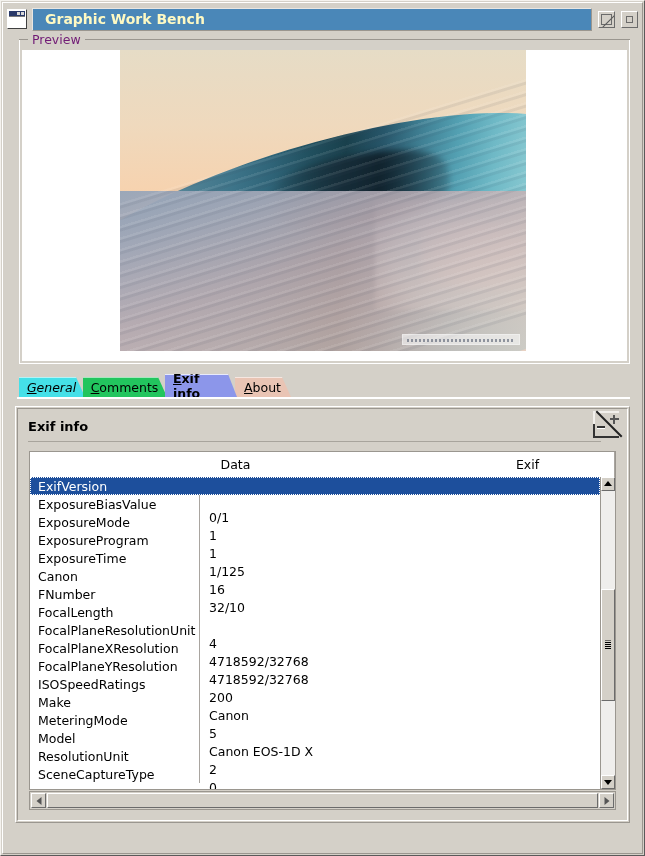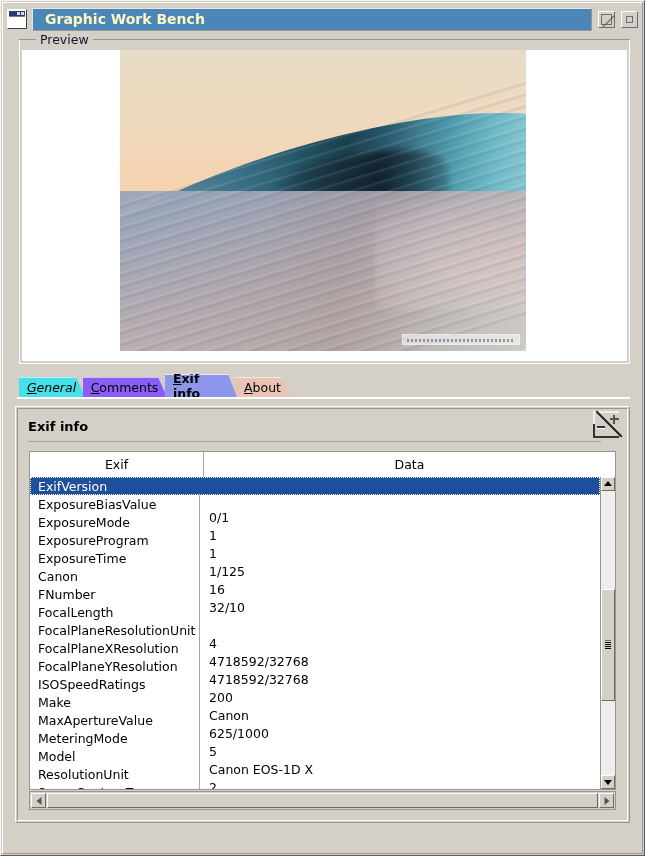--- a/index.html
+++ b/index.html
@@ -93,22 +93,22 @@
     border:1px solid #9a968f;
     border-top-color:#9a968f;
     box-sizing:border-box;
   }
   .groupbox:before{
     content:"";position:absolute;left:-1px;top:0px;right:-1px;bottom:-1px;
     border:1px solid #ffffff;border-top:none;box-sizing:border-box;
     pointer-events:none;
   }
   .gb-label{
-    position:absolute;left:16px;top:-8px;background:#d4d0c8;
-    padding:0 4px;font-size:12.5px;color:#0f172a;
+    position:absolute;left:8px;top:-8px;background:#d4d0c8;
+    padding:0 4px;font-size:12.5px;color:#701a75;
   }
   .preview-area{
     position:absolute;left:2px;top:10px;right:2px;bottom:2px;
     background:#ffffff;
     overflow:hidden;
   }
   .photo{
     position:absolute;left:98px;top:0;width:406px;height:301px;
     overflow:hidden;
     background:#eadfca;
@@ -402,21 +402,21 @@
       </div>
     </div>
   </div>
 
   <div class="tabbar">
     <div class="tabline"></div>
     <div id="tabs-host">
           <div class="tab" style="left: 2px; width: 66px; background: rgb(69, 224, 232); font-style: italic;">
             <span><u>G</u>eneral</span>
           </div>
-          <div class="tab" style="left: 66px; width: 84px; background: #8b5cf6;">
+          <div class="tab" style="left: 66px; width: 84px; background: #22c55e;">
             <span><u>C</u>omments</span>
           </div>
           <div class="tab sel" style="left: 148px; width: 72px; background: rgb(140, 150, 234);">
             <span><u>E</u>xif info</span>
           </div>
           <div class="tab" style="left: 218px; width: 56px; background: rgb(233, 196, 180);">
             <span><u>A</u>bout</span>
           </div>
         </div>
   </div>
@@ -429,22 +429,22 @@
       <div class="frame"></div>
             <div class="diag"></div>
             <div class="bb"></div>
       <div class="bl"></div>
             <div class="minus"></div>
             <div class="plus"></div>
     </div>
 
     <div class="tablewrap">
       <div class="thead">
+        <div class="th c2">Data</div>
         <div class="th c1">Exif</div>
-        <div class="th c2">Data</div>
       </div>
 
       <div class="grid">
         <div class="rows" id="rows-host">
                 <div class="row sel">
                   <div class="cell1">ExifVersion</div>
                   <div class="cell-div"></div>
                   <div class="cell2">48, 50, 51, 48</div>
                 </div>
                 <div class="row">
@@ -498,25 +498,20 @@
                 </div>
                 <div class="row">
                   <div class="cell1">ISOSpeedRatings</div>
                   <div class="cell-div"></div>
                   <div class="cell2">200</div>
                 </div>
                 <div class="row">
                   <div class="cell1">Make</div>
                   <div class="cell-div"></div>
                   <div class="cell2">Canon</div>
-                </div>
-                <div class="row">
-                  <div class="cell1">MaxApertureValue</div>
-                  <div class="cell-div"></div>
-                  <div class="cell2">625/1000</div>
                 </div>
                 <div class="row">
                   <div class="cell1">MeteringMode</div>
                   <div class="cell-div"></div>
                   <div class="cell2">5</div>
                 </div>
                 <div class="row">
                   <div class="cell1">Model</div>
                   <div class="cell-div"></div>
                   <div class="cell2">Canon EOS-1D X</div>

